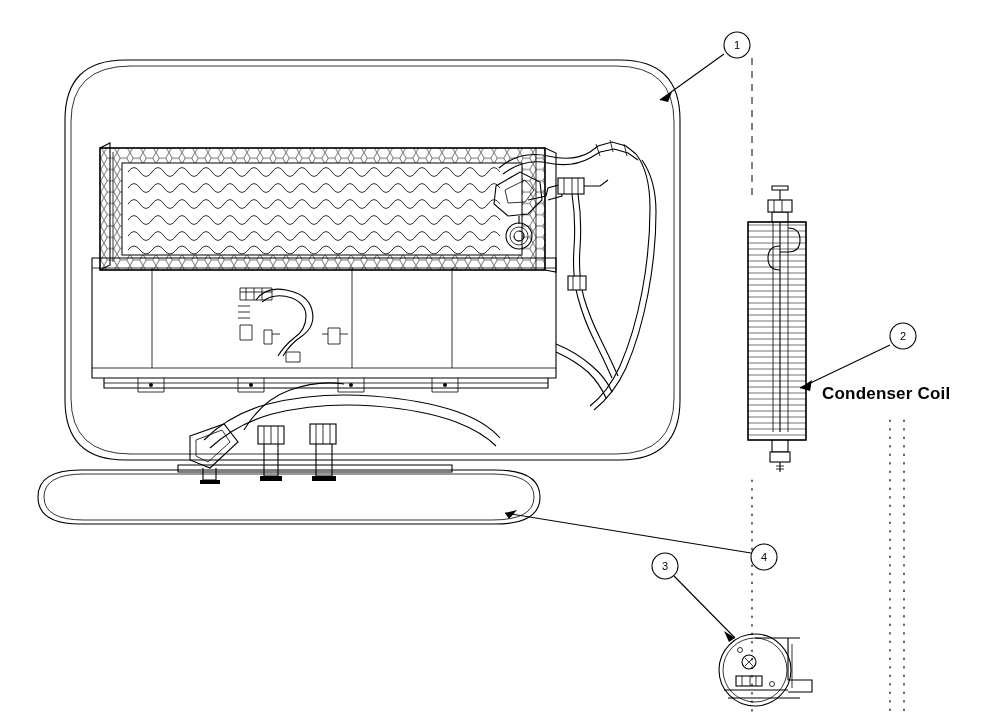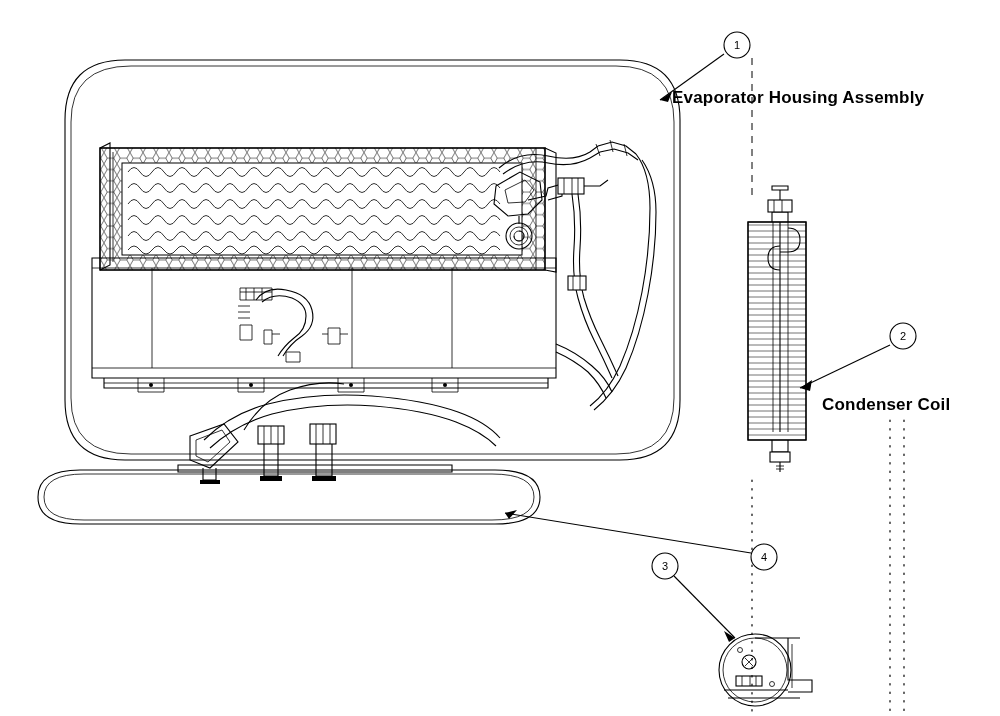--- a/index.html
+++ b/index.html
@@ -27,21 +27,21 @@
   .callout-label {
     position: absolute;
     font-family: "Liberation Sans", sans-serif;
     font-weight: bold;
     font-size: 17px;
     color: #000000;
     white-space: nowrap;
     letter-spacing: 0.2px;
   }
   #label-1 { left: 672px; top: 88px; }
-  #label-2 { left: 822px; top: 395px; }
+  #label-2 { left: 822px; top: 384px; }
   .balloon-num {
     font-family: "Liberation Sans", sans-serif;
     font-size: 11px;
     fill: #000000;
     text-anchor: middle;
     dominant-baseline: middle;
   }
   svg .ln { stroke: #000000; fill: none; stroke-width: 1.1; }
   svg .ln-thin { stroke: #000000; fill: none; stroke-width: 0.8; }
   svg .ln-dash { stroke: #000000; fill: none; stroke-width: 1; stroke-dasharray: 7 6; }
@@ -283,17 +283,16 @@
     <g>
       <circle cx="665" cy="566" r="13" class="fillw"></circle>
       <text class="balloon-num" x="665" y="567">3</text>
     </g>
     <g>
       <circle cx="764" cy="557" r="13" class="fillw"></circle>
       <text class="balloon-num" x="764" y="558">4</text>
     </g>
   </svg>
 
-  <div class="callout-label" id="label-1">Evaporator Housing Assembly</div>
 
   <div class="callout-label" id="label-2">Condenser Coil</div>
 
 </div>
 
 </body></html>

